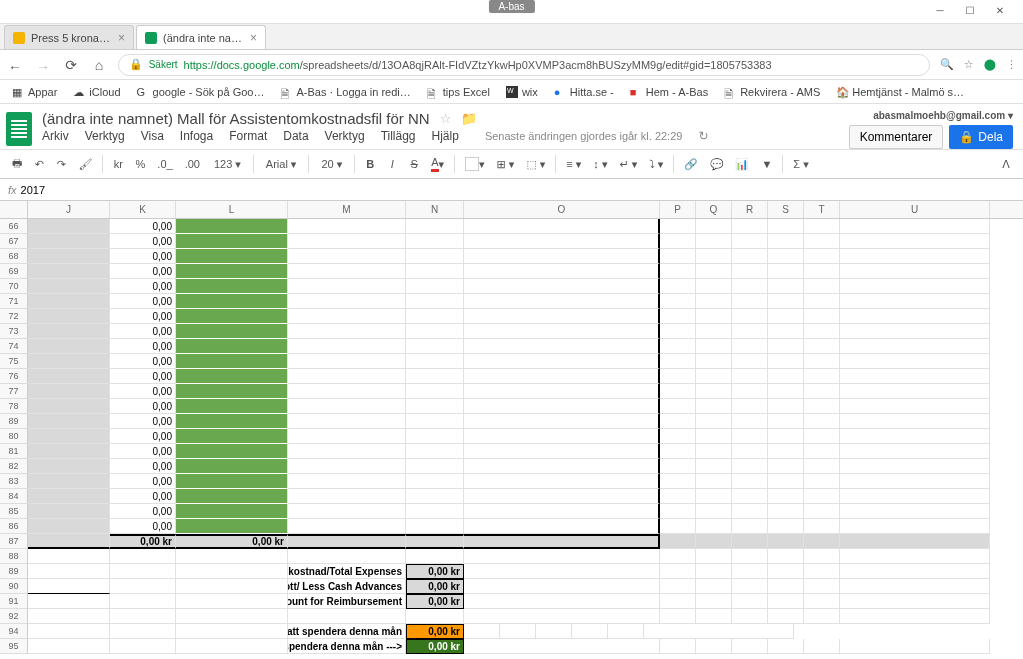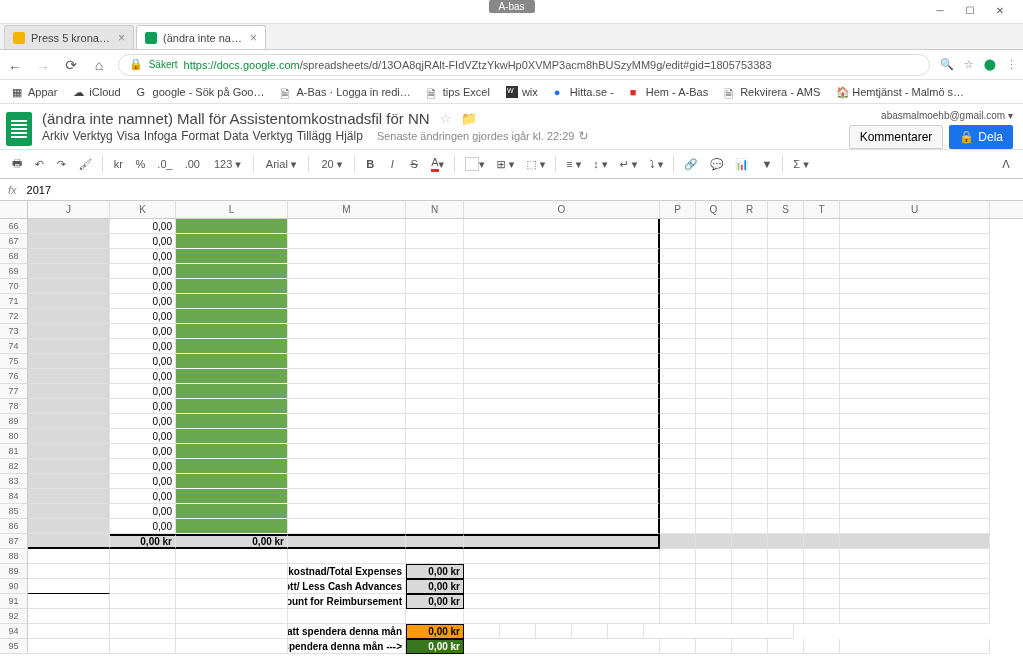--- a/index.html
+++ b/index.html
@@ -33,39 +33,39 @@
 
 
 .sheets-hdr { display: flex; align-items: flex-start; padding: 6px 10px 0 6px; gap: 10px; }
 .sheets-logo { width: 26px; height: 34px; background: #0f9d58; border-radius: 2px; position: relative; margin-top: 2px; }
 .sheets-logo::after { content: ""; position: absolute; top: 8px; left: 5px; right: 5px; bottom: 6px; background: repeating-linear-gradient(#fff, #fff 2px, #0f9d58 2px, #0f9d58 4px); }
 .doc-area { flex: 1; }
 .doc-title-row { display: flex; align-items: center; gap: 10px; }
 .doc-title { font-size: 15px; color: #444; }
 .star { color: #bbb; font-size: 13px; }
 .folder { color: #888; font-size: 13px; }
-.menus { display: flex; gap: 4px; font-size: 12px; color: #444; margin-top: 2px; align-items: center; }
+.menus { display: flex; gap: 16px; font-size: 12px; color: #444; margin-top: 2px; align-items: center; }
 .last-edit { color: #888; font-size: 11px; margin-left: 10px; }
 .hdr-right { display: flex; align-items: center; gap: 10px; }
-.email { font-size: 10px; color: #555; }
+.email { font-size: 10px; color: #555; font-weight: bold; }
 .btn-comment { padding: 4px 10px; border: 1px solid #ccc; border-radius: 2px; font-size: 12px; background: #f8f8f8; }
 .btn-share { padding: 4px 10px; background: #1a73e8; color: #fff; border-radius: 2px; font-size: 12px; display: flex; align-items: center; gap: 4px; }
 
 
 .toolbar { height: 30px; border-top: 1px solid #e0e0e0; border-bottom: 1px solid #ccc; display: flex; align-items: center; padding: 0 8px; gap: 4px; font-size: 11px; color: #555; }
 .tb-btn { padding: 3px 4px; display: flex; align-items: center; justify-content: center; min-width: 18px; height: 20px; }
 .tb-sep { width: 1px; height: 18px; background: #ddd; margin: 0 2px; }
 .tb-select { padding: 2px 6px; display: flex; align-items: center; gap: 3px; }
 .color-under { border-bottom: 3px solid #d93025; padding-bottom: 1px; }
 .fill-under { border-bottom: 3px solid #fff; padding-bottom: 1px; border: 1px solid #ccc; width: 14px; height: 14px; }
 .tb-right { margin-left: auto; }
 
 
 .fxbar { height: 22px; border-bottom: 1px solid #ccc; display: flex; align-items: center; padding: 0 8px; font-size: 11px; }
-.fx-label { font-style: italic; color: #888; margin-right: 10px; }
+.fx-label { font-style: italic; color: #888; margin-right: 4px; }
 
 
 .grid-wrap { position: relative; height: 470px; overflow: hidden; background: #fff; }
 .col-headers { display: flex; height: 18px; background: #f8f8f8; border-bottom: 1px solid #ccc; }
 .row-header-spacer { width: 28px; border-right: 1px solid #ccc; background: #f8f8f8; }
 .col-h { border-right: 1px solid #ddd; display: flex; align-items: center; justify-content: center; font-size: 10px; color: #666; }
 .grid-body { height: 452px; overflow: hidden; position: relative; }
 .row { display: flex; height: 15px; }
 .row-h { width: 28px; background: #f8f8f8; border-right: 1px solid #ccc; border-bottom: 1px solid #ddd; display: flex; align-items: center; justify-content: center; font-size: 9px; color: #666; }
 .cell { border-right: 1px solid #e1e1e1; border-bottom: 1px solid #e1e1e1; display: flex; align-items: center; padding: 0 3px; font-size: 10px; overflow: hidden; white-space: nowrap; }

